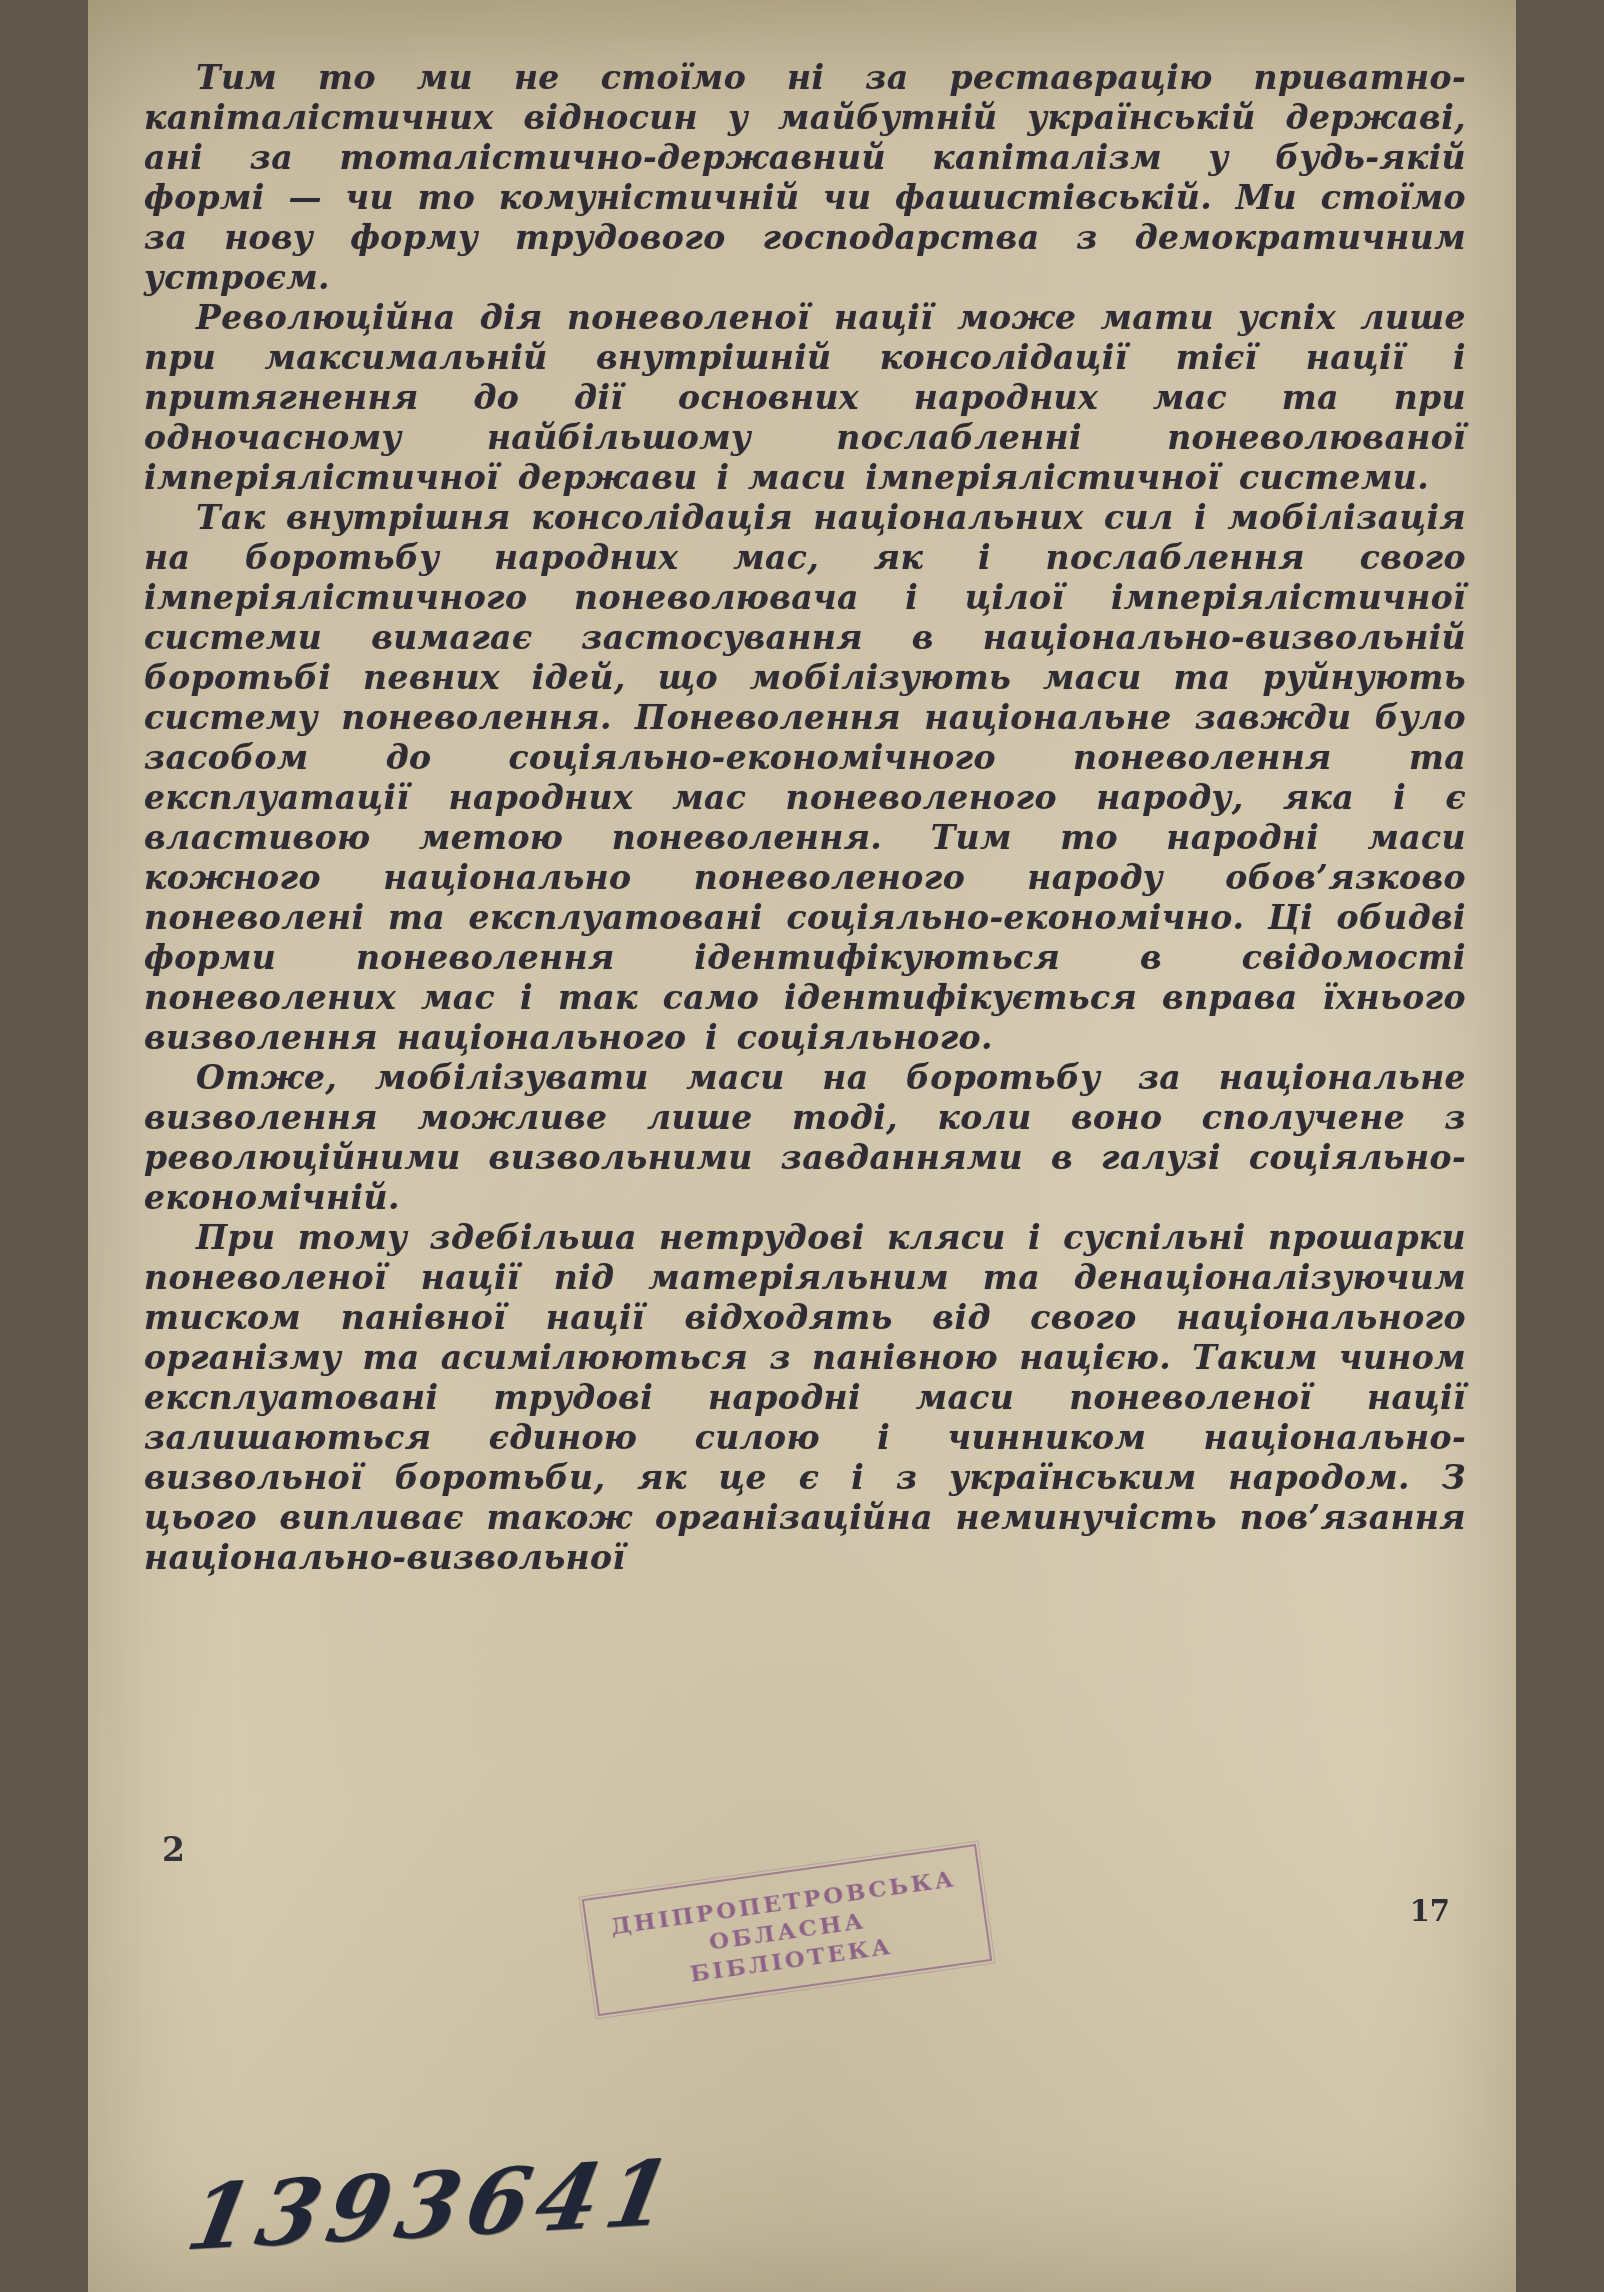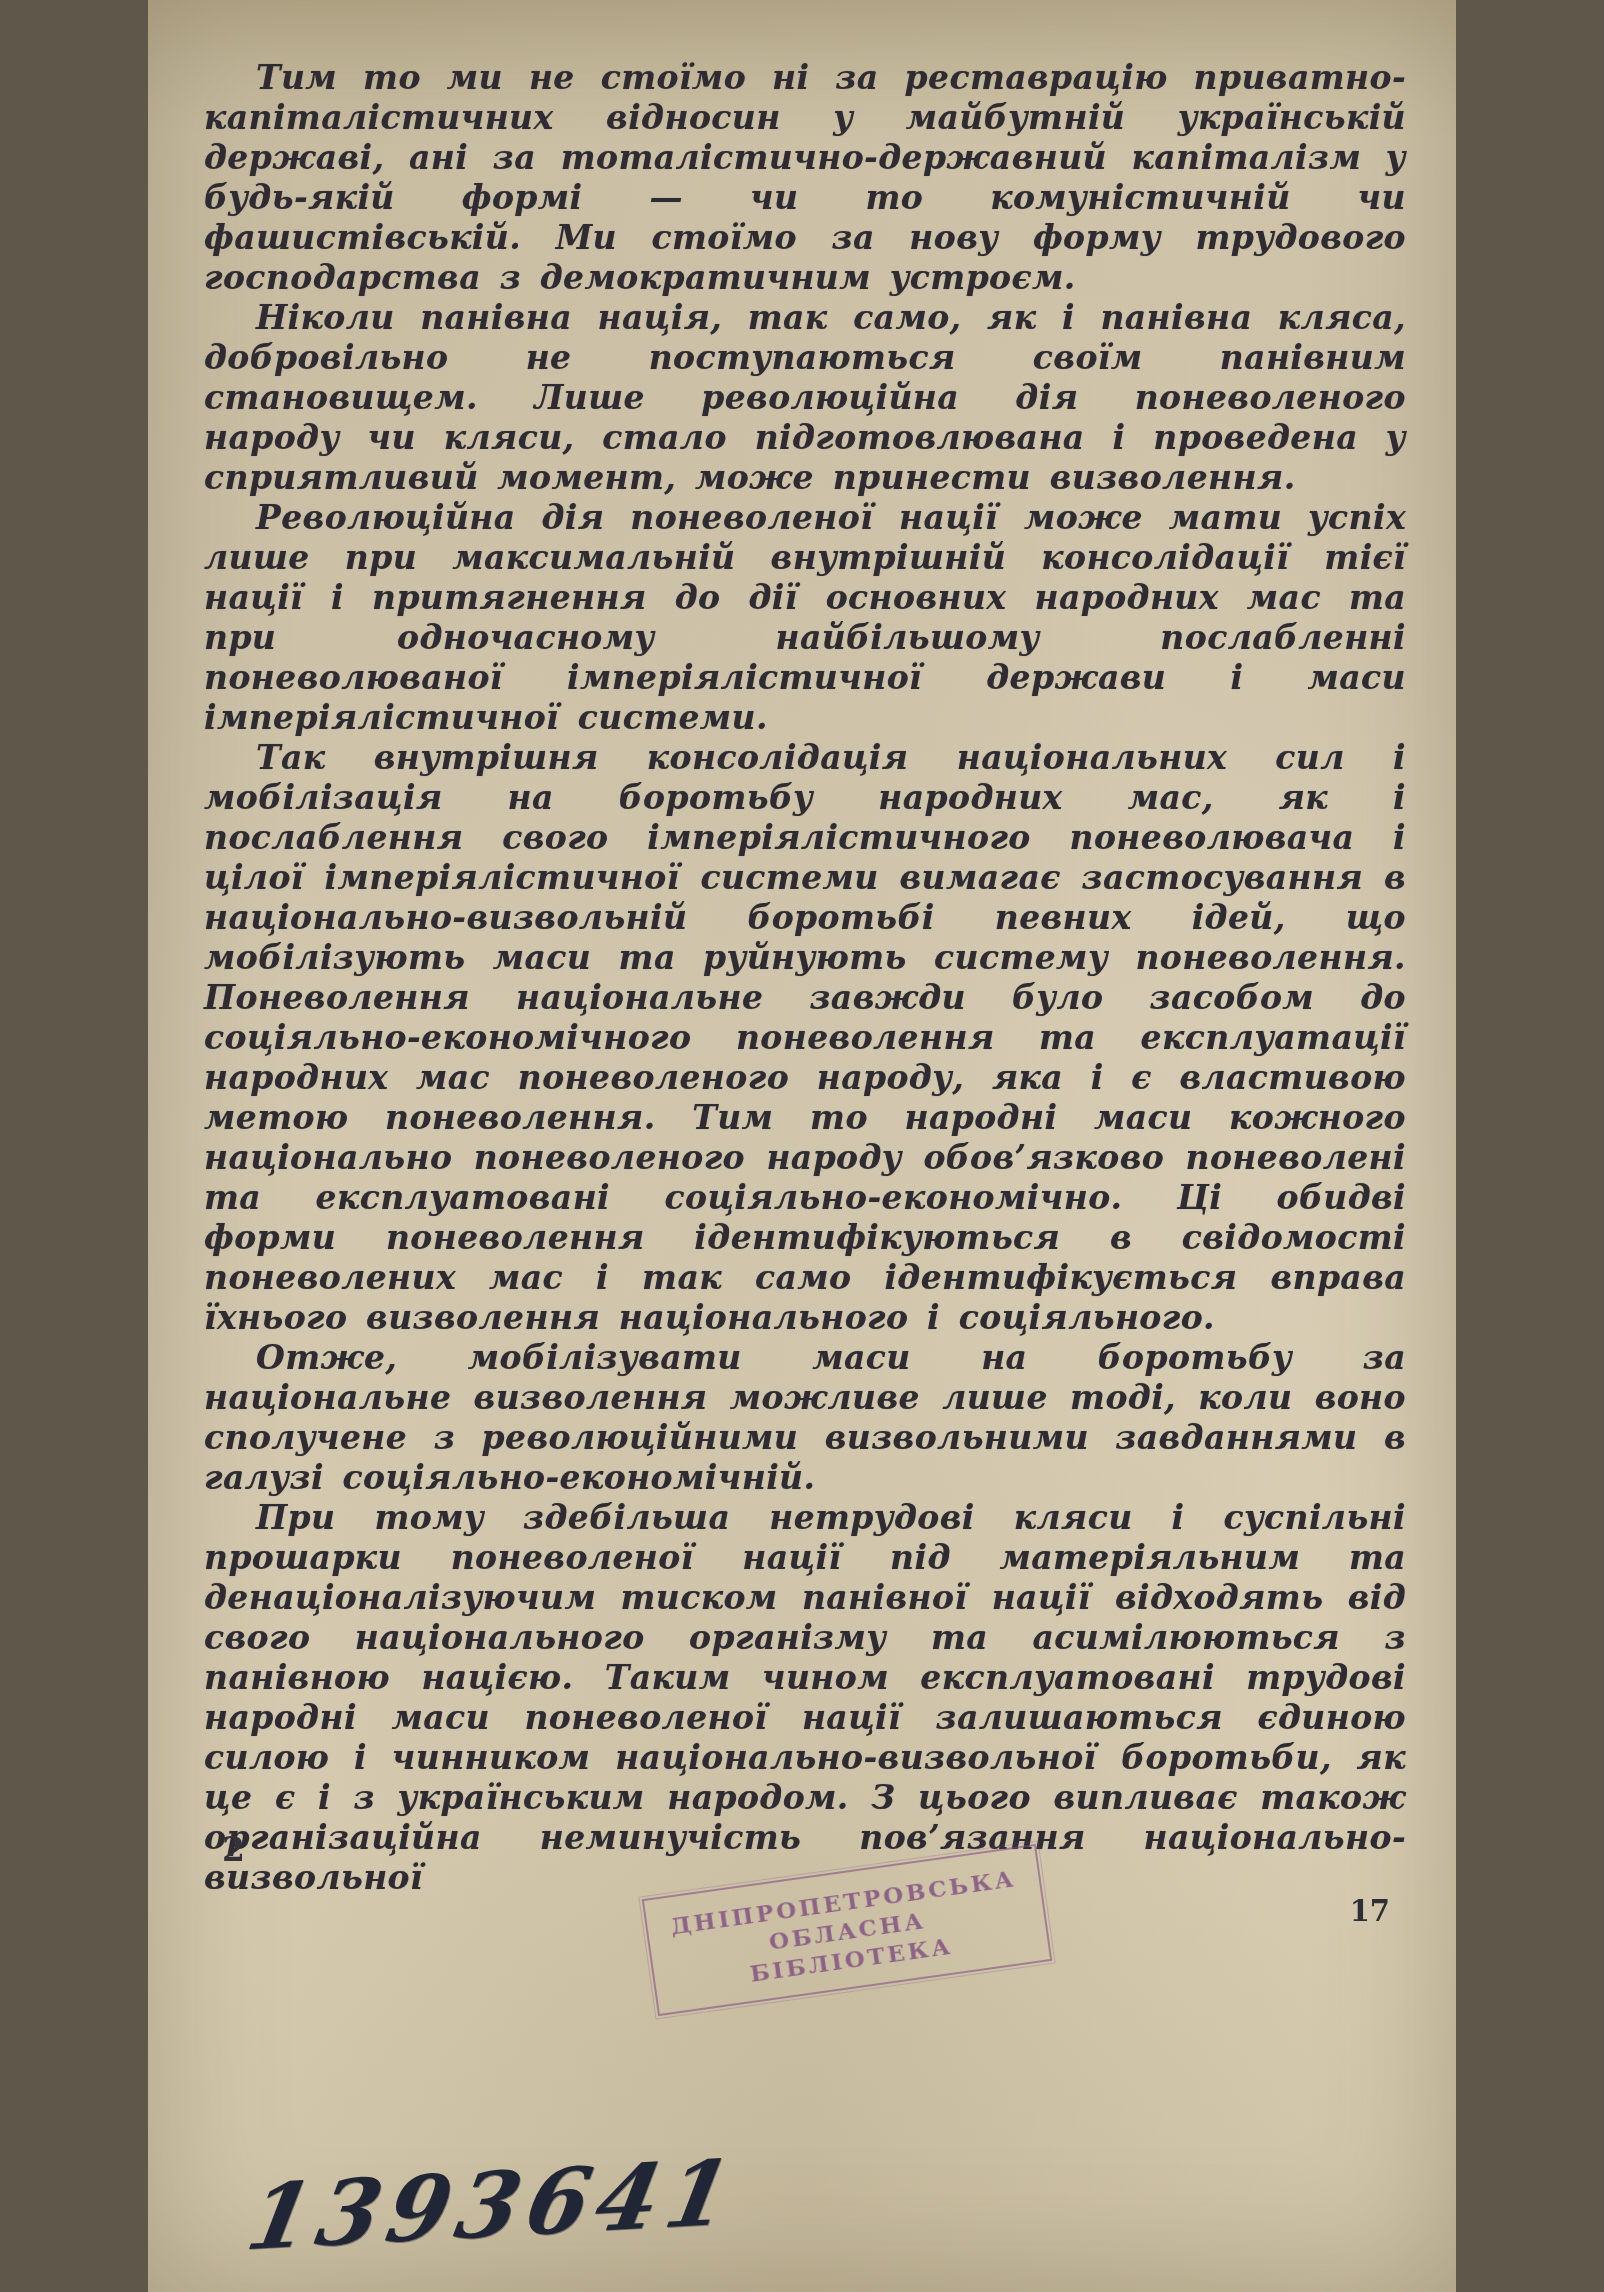--- a/index.html
+++ b/index.html
@@ -4,21 +4,21 @@
 <style>
   html, body {
     margin: 0;
     padding: 0;
     background: #5f584a;
     font-family: "DejaVu Serif", serif;
   }
 
   .scan-page {
     position: relative;
-    width: 1308px;
+    width: 1428px;
     height: 2292px;
     margin: 0 auto;
     overflow: hidden;
     background:
       radial-gradient(ellipse at 15% 8%, rgba(110, 92, 60, 0.14), transparent 55%),
       radial-gradient(ellipse at 90% 20%, rgba(120, 100, 70, 0.10), transparent 50%),
       radial-gradient(ellipse at 50% 95%, rgba(110, 92, 60, 0.12), transparent 60%),
       radial-gradient(ellipse at 70% 55%, rgba(255, 250, 230, 0.10), transparent 60%),
       linear-gradient(180deg, #c9bd9e 0%, #d6cbb1 6%, #d9cfb6 45%, #d6cbb0 80%, #d0c4a7 100%);
     box-shadow: inset 0 0 136px rgba(80, 65, 40, 0.30);
@@ -97,21 +97,20 @@
     text-shadow: 1px 1px 0 rgba(33, 38, 54, 0.45);
   }
 </style>
 </head>
 <body>
 
 <div class="scan-page">
 
   <div class="text-block">
     <p>Тим то ми не стоїмо ні за реставрацію приватно-капіталістичних відносин у майбутній українській державі, ані за тоталістично-державний капіталізм у будь-якій формі — чи то комуністичній чи фашистівській. Ми стоїмо за нову форму трудового господарства з демократичним устроєм.</p>
-    <p>Ніколи панівна нація, так само, як і панівна кляса, добровільно не поступаються своїм панівним становищем. Лише революційна дія поневоленого народу чи кляси, стало підготовлювана і проведена у сприятливий момент, може принести визволення.</p>
     <p>Революційна дія поневоленої нації може мати успіх лише при максимальній внутрішній консолідації тієї нації і притягнення до дії основних народних мас та при одночасному найбільшому послабленні поневолюваної імперіялістичної держави і маси імперіялістичної системи.</p>
     <p>Так внутрішня консолідація національних сил і мобілізація на боротьбу народних мас, як і послаблення свого імперіялістичного поневолювача і цілої імперіялістичної системи вимагає застосування в національно-визвольній боротьбі певних ідей, що мобілізують маси та руйнують систему поневолення. Поневолення національне завжди було засобом до соціяльно-економічного поневолення та експлуатації народних мас поневоленого народу, яка і є властивою метою поневолення. Тим то народні маси кожного національно поневоленого народу обов’язково поневолені та експлуатовані соціяльно-економічно. Ці обидві форми поневолення ідентифікуються в свідомості поневолених мас і так само ідентифікується вправа їхнього визволення національного і соціяльного.</p>
     <p>Отже, мобілізувати маси на боротьбу за національне визволення можливе лише тоді, коли воно сполучене з революційними визвольними завданнями в галузі соціяльно-економічній.</p>
     <p>При тому здебільша нетрудові кляси і суспільні прошарки поневоленої нації під матеріяльним та денаціоналізуючим тиском панівної нації відходять від свого національного організму та асимілюються з панівною нацією. Таким чином експлуатовані трудові народні маси поневоленої нації залишаються єдиною силою і чинником національно-визвольної боротьби, як це є і з українським народом. З цього випливає також організаційна неминучість пов’язання національно-визвольної</p>
   </div>
 
   <div class="footer-left-num">2</div>
 
   <div class="library-stamp">
     <div>ДНІПРОПЕТРОВСЬКА</div>

